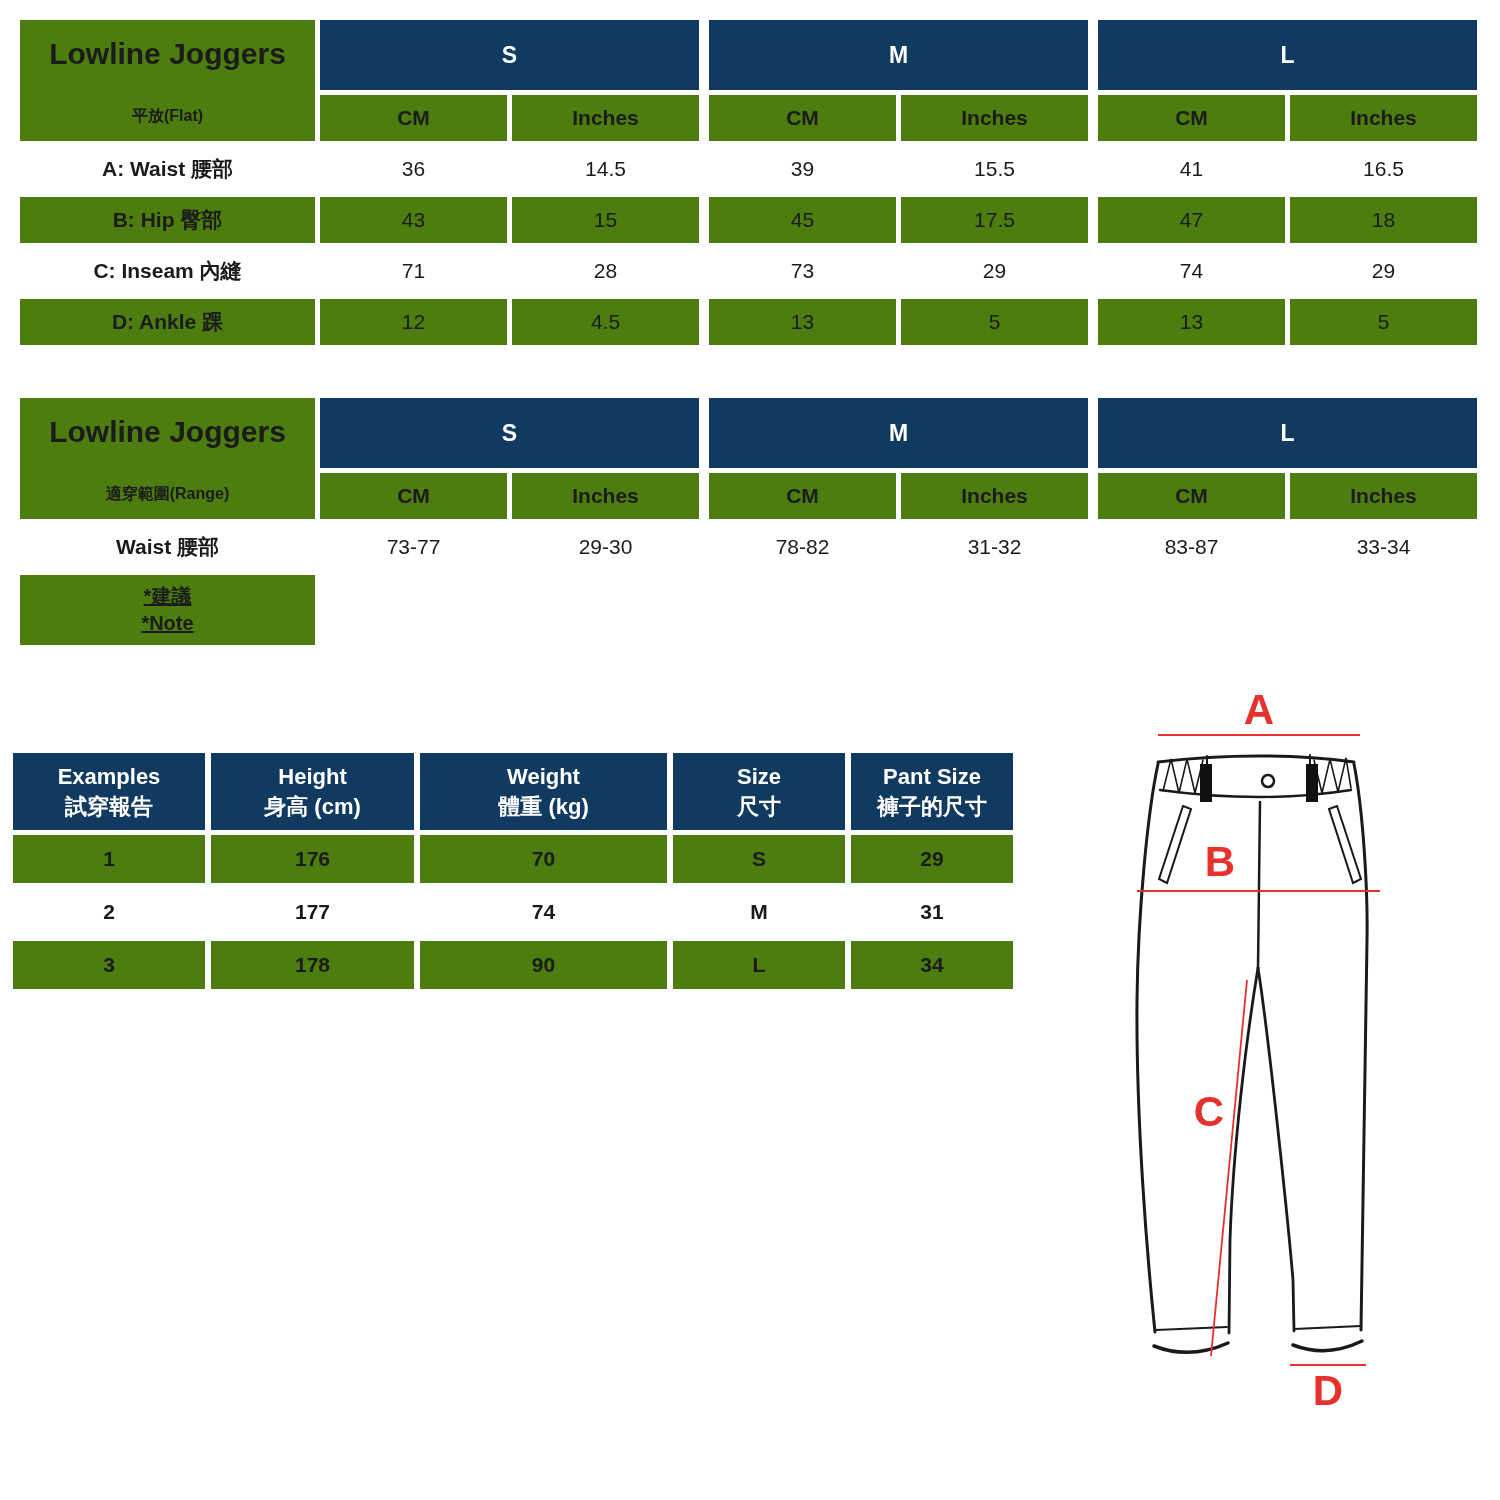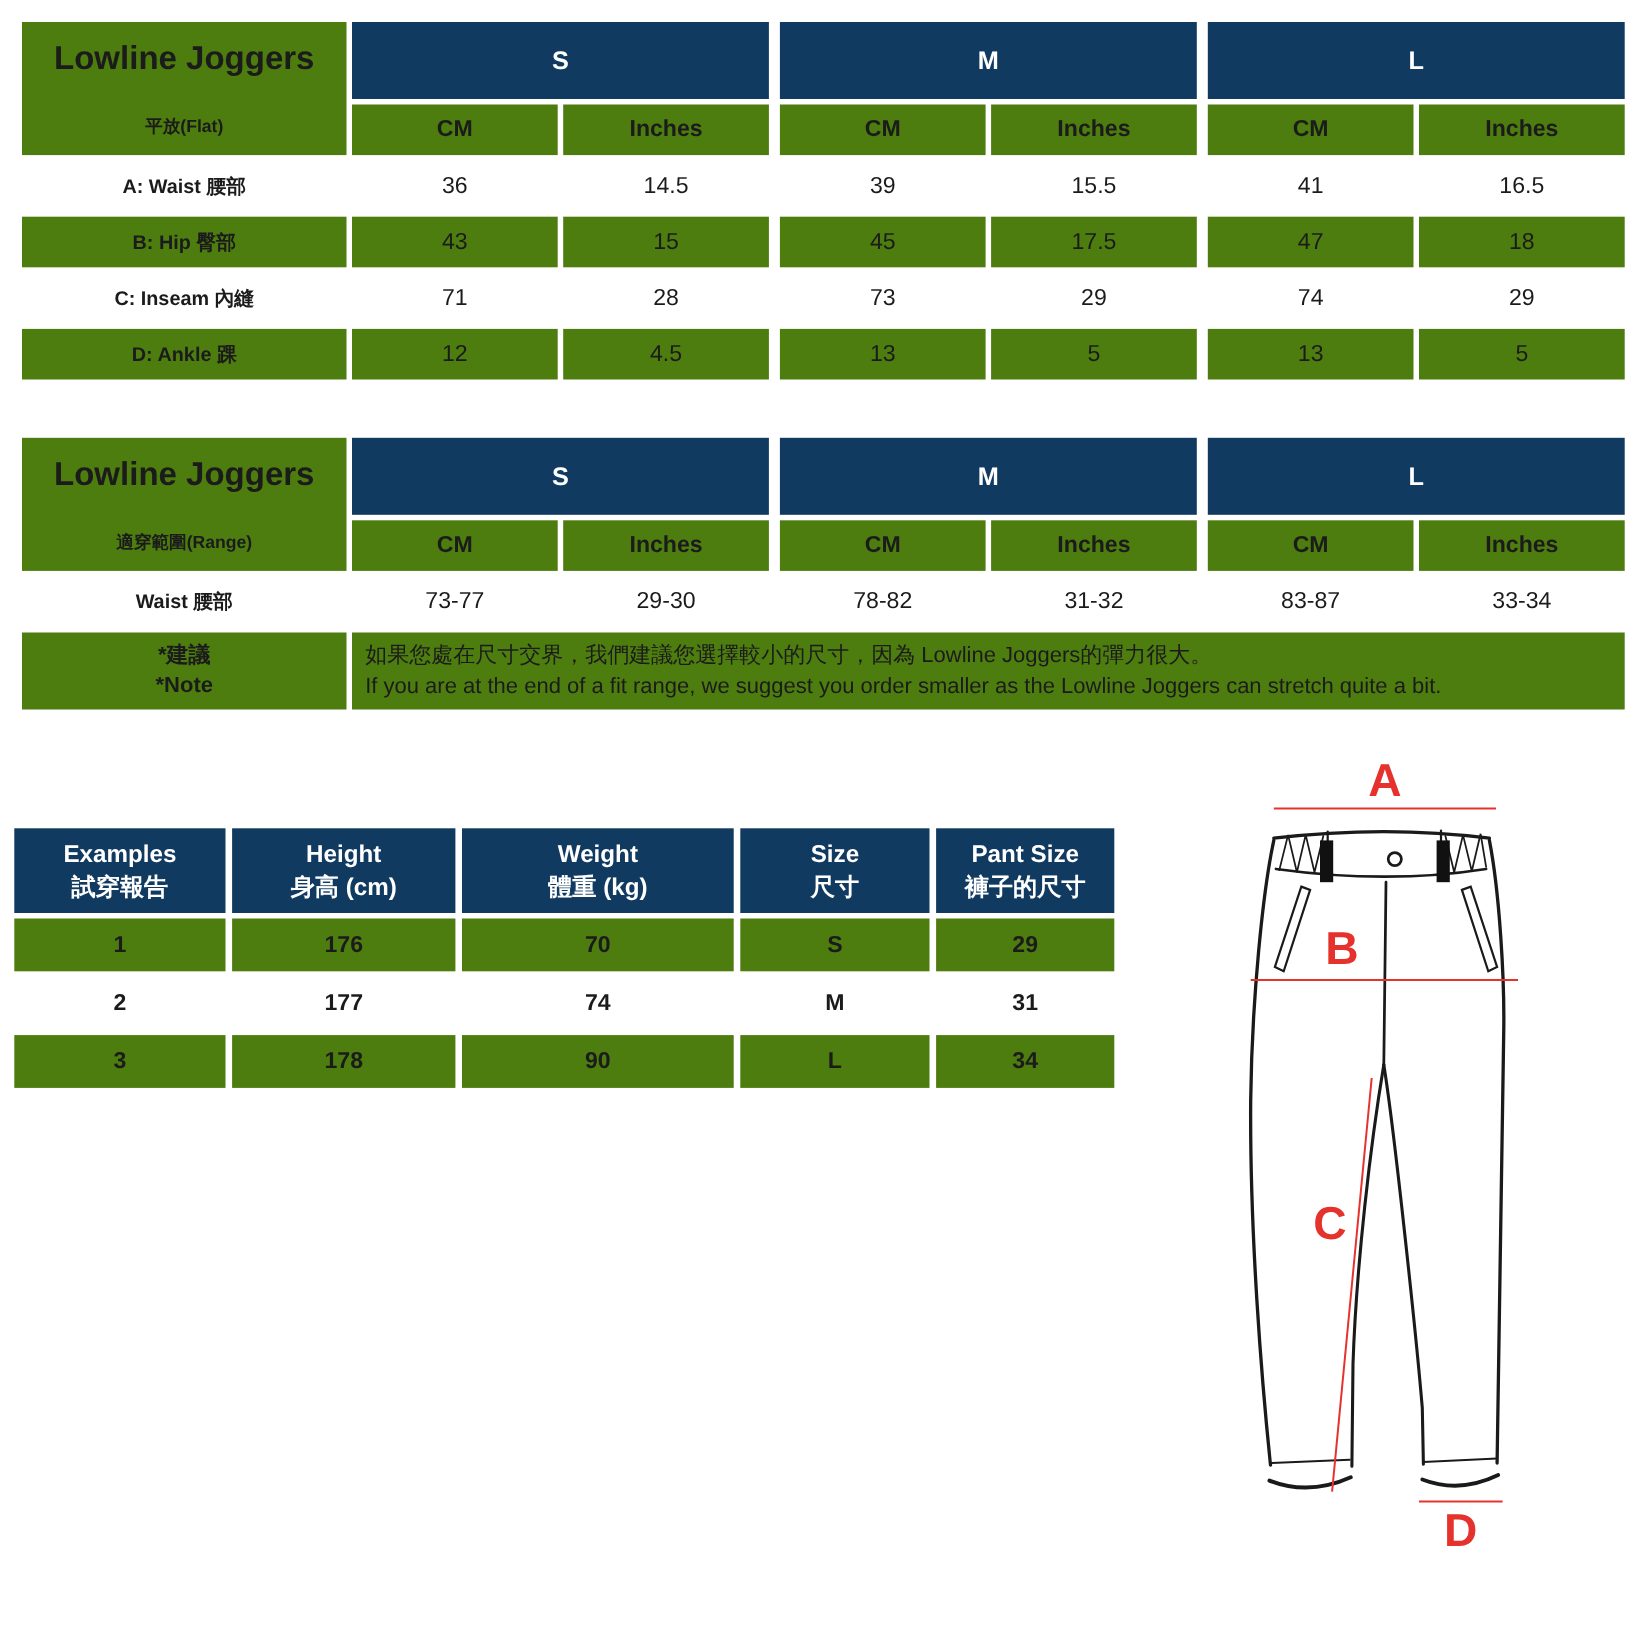--- a/index.html
+++ b/index.html
@@ -16,23 +16,23 @@
   }
   #flat-table{left:20px;top:20px;grid-template-rows:70px 46px 46px 46px 46px 46px;}
   #range-table{left:20px;top:398px;grid-template-rows:70px 46px 46px 70px;}
   .cell{display:flex;align-items:center;justify-content:center;text-align:center;}
   .navy{background:#113a60;color:#ffffff;font-weight:bold;font-size:23px;}
   .lb{background:#4d7c0f;}
   .titlecell{flex-direction:column;line-height:1.25;}
   .tbl-title{font-size:30px;font-weight:bold;}
   .tbl-sub{font-size:16px;font-weight:bold;margin-top:34px;}
   .unit{font-weight:bold;font-size:21px;}
-  .rowlabel{font-weight:bold;font-size:18px;text-align:right;}
+  .rowlabel{font-weight:bold;font-size:21px;text-align:right;}
   .val{font-size:21px;}
-  .notelabel{flex-direction:column;font-weight:bold;font-size:20px;line-height:1.35;}
+  .notelabel{flex-direction:column;font-weight:bold;font-size:20px;line-height:1.35;text-decoration:underline;}
   .notebody{
     grid-column:2/10;justify-content:flex-start;text-align:left;
     font-size:20px;line-height:1.4;padding-left:12px;
   }
   
   .c1{grid-column:1;} .c2{grid-column:2;} .c3{grid-column:3;}
   .c5{grid-column:5;} .c6{grid-column:6;} .c8{grid-column:8;} .c9{grid-column:9;}
   .sp-s{grid-column:2/4;} .sp-m{grid-column:5/7;} .sp-l{grid-column:8/10;}
   .r1{grid-row:1;} .r2{grid-row:2;} .r3{grid-row:3;} .r4{grid-row:4;}
   .r5{grid-row:5;} .r6{grid-row:6;} .r12{grid-row:1/3;}
@@ -122,26 +122,20 @@
   <div class="cell val c3 r3">29-30</div>
   <div class="cell val c5 r3">78-82</div>
   <div class="cell val c6 r3">31-32</div>
   <div class="cell val c8 r3">83-87</div>
   <div class="cell val c9 r3">33-34</div>
 
   <div class="cell lb notelabel c1 r4">
     <div>*建議</div>
     <div>*Note</div>
   </div>
-  <div class="cell lb notebody r4">
-    <div>
-      <div>如果您處在尺寸交界，我們建議您選擇較小的尺寸，因為 Lowline Joggers的彈力很大。</div>
-      <div>If you are at the end of a fit range, we suggest you order smaller as the Lowline Joggers can stretch quite a bit.</div>
-    </div>
-  </div>
 </div>
 
 <div id="examples-table">
   <div class="cell navy">
     <div>Examples</div>
     <div>試穿報告</div>
   </div>
   <div class="cell navy">
     <div>Height</div>
     <div>身高 (cm)</div>

